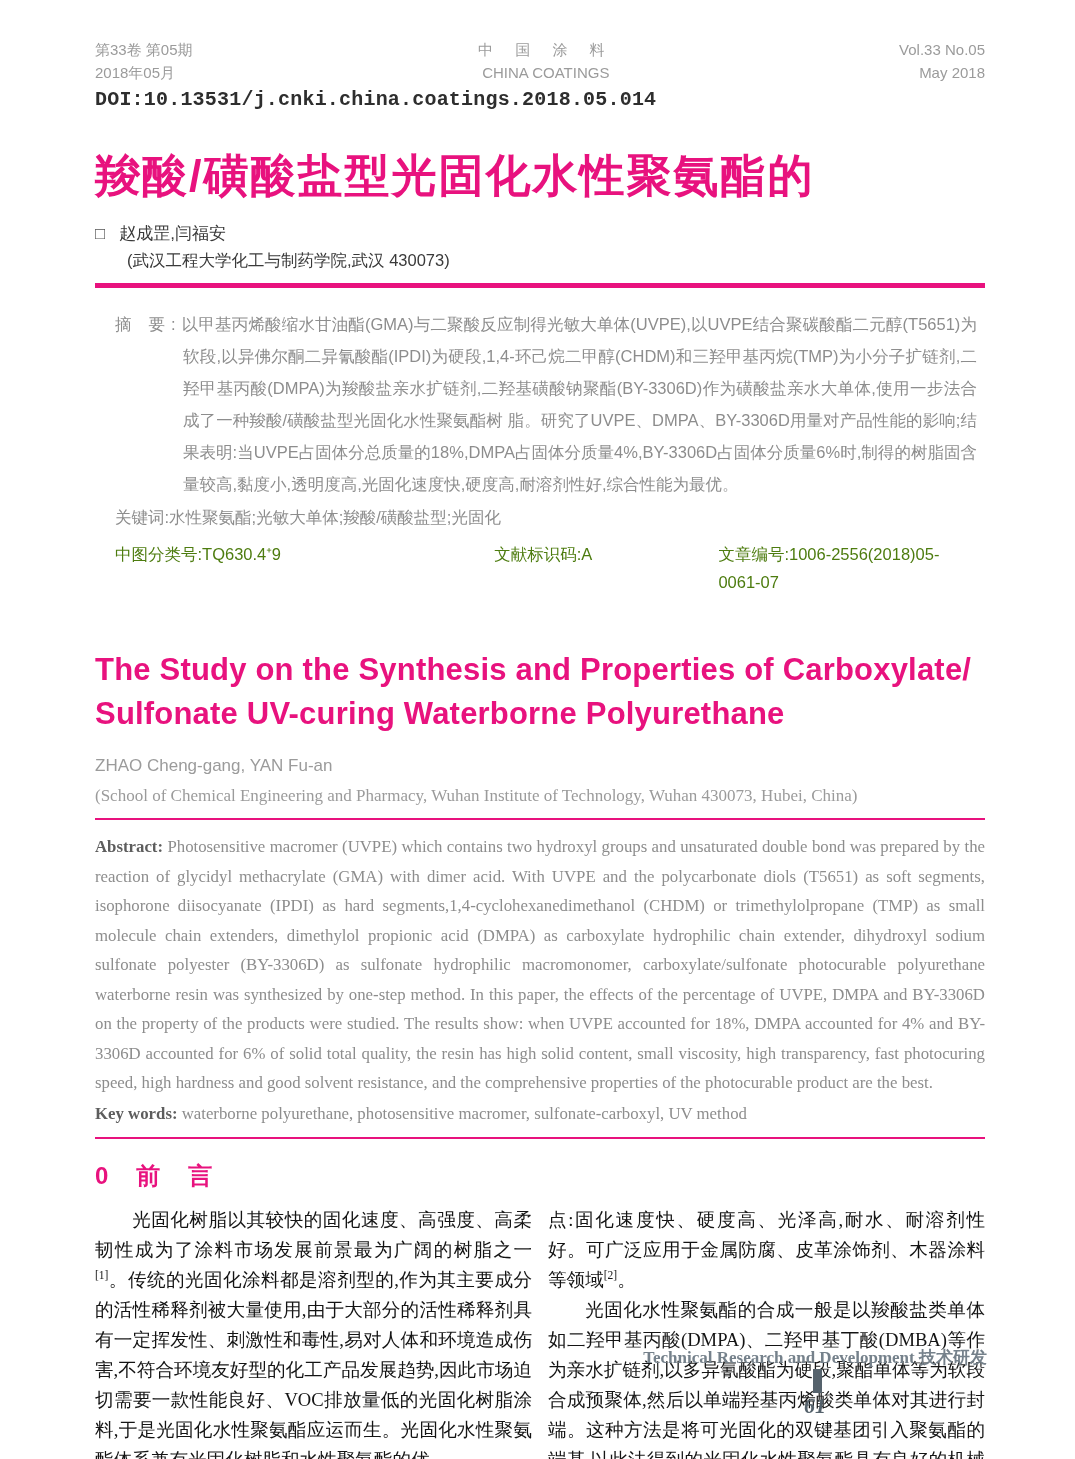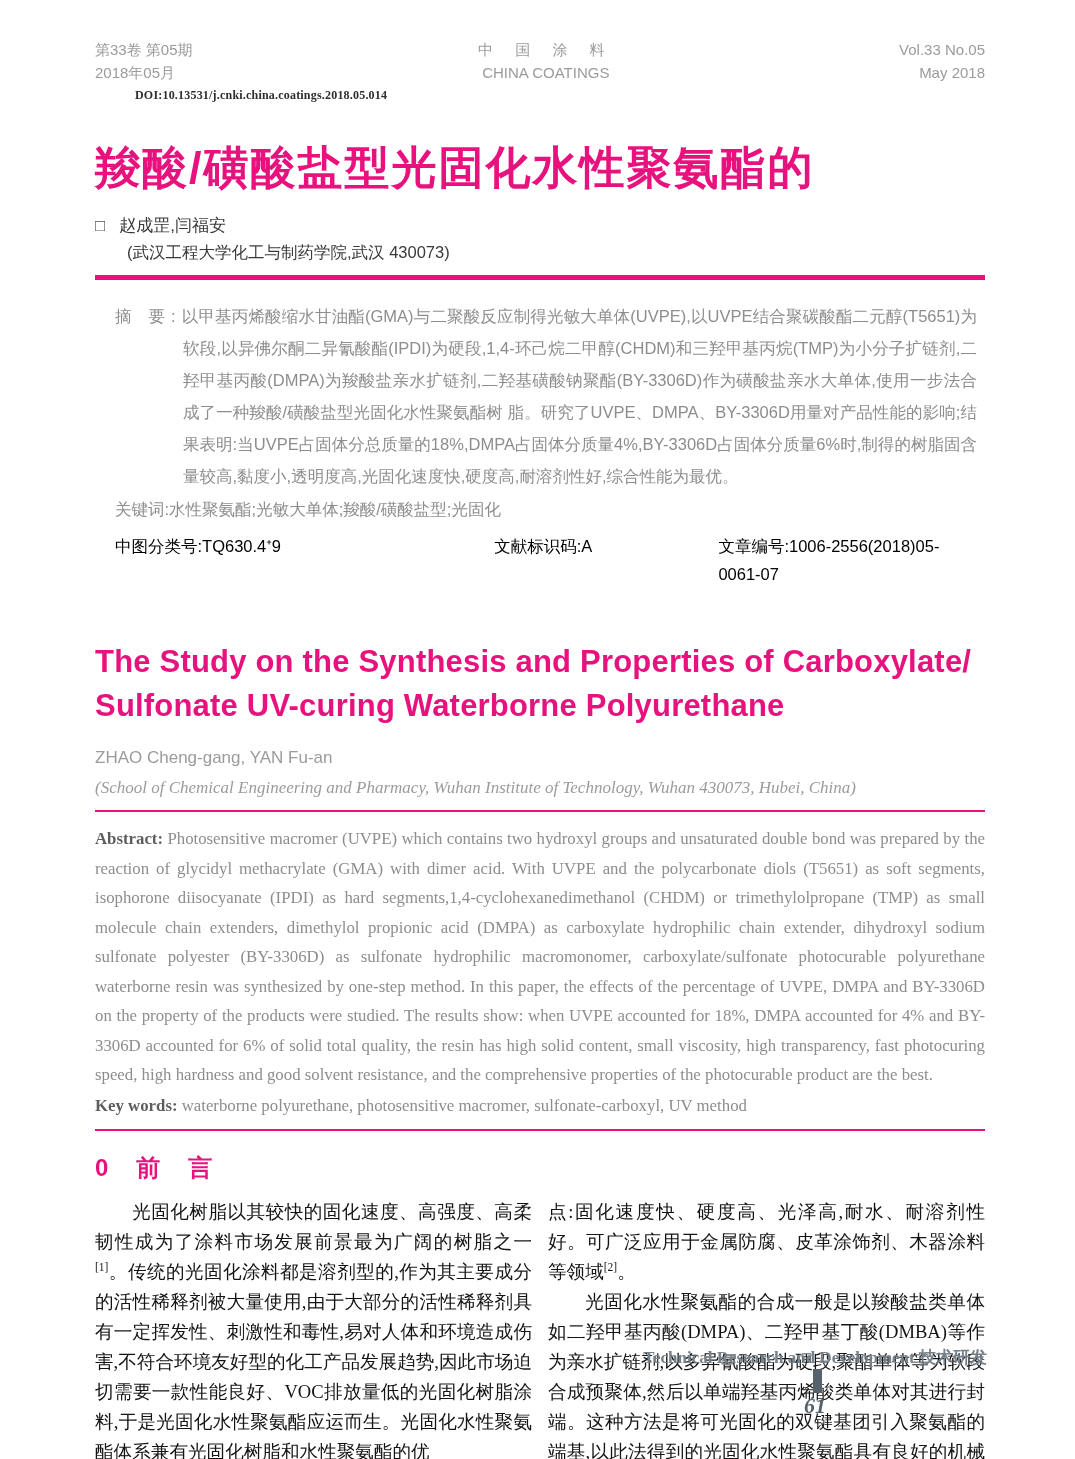--- a/index.html
+++ b/index.html
@@ -14,22 +14,22 @@
   }
   .page { padding: 38px 90px 0 95px; }
 
   
   .jheader { display: flex; justify-content: space-between; align-items: flex-start;
     font-family: "Liberation Sans", sans-serif; color: #9b9b9b; font-size: 15px; line-height: 23px; }
   .jheader .col-left { text-align: left; }
   .jheader .col-center { text-align: center; }
   .jheader .col-center .cn { letter-spacing: 9px; }
   .jheader .col-right { text-align: right; }
-  .doi-line { font-family: Liberation Serif, serif; font-weight: 600; color: #2e2e2e;
-    font-size: 12px; margin-top: 4px; letter-spacing: 0.2px; margin-left: 40px; }
+  .doi-line { font-family: Liberation Mono, monospace; font-weight: 600; color: #2e2e2e;
+    font-size: 20px; margin-top: 4px; letter-spacing: 0.2px; }
 
   
   .title-zh { margin-top: 36px; font-family: "Liberation Sans", sans-serif; font-weight: 800;
     color: #e8127e; font-size: 45px; line-height: 57px; letter-spacing: 2px; }
   .authors-zh { margin-top: 16px; font-family: "Liberation Sans", sans-serif;
     font-size: 17px; color: #3a3a3a; line-height: 27px; }
   .authors-zh .marker { display: inline-block; margin-right: 14px; color: #555; }
   .affiliation-zh { font-family: "Liberation Sans", sans-serif; font-size: 16.5px;
     color: #3a3a3a; padding-left: 32px; line-height: 26px; }
 
@@ -37,32 +37,32 @@
   .rule-thin  { height: 2px; background: #e8127e; }
 
   
   .abs-zh { margin-top: 20px; padding: 0 8px 0 20px; color: #8d8d8d;
     font-family: "Liberation Sans", sans-serif; font-size: 16.5px; line-height: 32px;
     text-align: justify; }
   .abs-zh .hang { padding-left: 68px; text-indent: -68px; }
   .abs-zh .label { letter-spacing: 6px; }
   .kw-zh { margin-top: 2px; padding-left: 20px; color: #8d8d8d;
     font-family: "Liberation Sans", sans-serif; font-size: 16.5px; line-height: 30px; }
-  .meta-row { margin-top: 8px; padding: 0 8px 0 20px; display: flex; color: #000000;
+  .meta-row { margin-top: 8px; padding: 0 8px 0 20px; display: flex; color: #4d7c0f;
     font-family: "Liberation Sans", sans-serif; font-size: 16.5px; line-height: 28px; }
   .meta-row .m1 { width: 44%; }
   .meta-row .m2 { width: 26%; }
   .meta-row .m3 { flex: 1; }
 
   
   .title-en { margin-top: 52px; font-family: "Liberation Sans", sans-serif; font-weight: 800;
     color: #e8127e; font-size: 31px; line-height: 44px; letter-spacing: 0.2px; }
   .authors-en { margin-top: 18px; font-family: "Liberation Sans", sans-serif;
     font-size: 17px; color: #9b9b9b; line-height: 24px; }
-  .affiliation-en { margin-top: 6px; font-family: "Liberation Serif", serif; font-style: italic;
+  .affiliation-en { margin-top: 6px; font-family: "Liberation Serif", serif; 
     font-size: 17px; color: #9b9b9b; line-height: 24px; margin-bottom: 10px; }
 
   
   .abs-en { margin-top: 12px; font-family: "Liberation Serif", serif; color: #8d8d8d;
     font-size: 16.8px; line-height: 29.5px; text-align: justify; }
   .abs-en b, .kw-en b { color: #5d5d5d; }
   .kw-en { margin-top: 1px; font-family: "Liberation Serif", serif; color: #8d8d8d;
     font-size: 16.8px; line-height: 29px; margin-bottom: 9px; }
 
   

